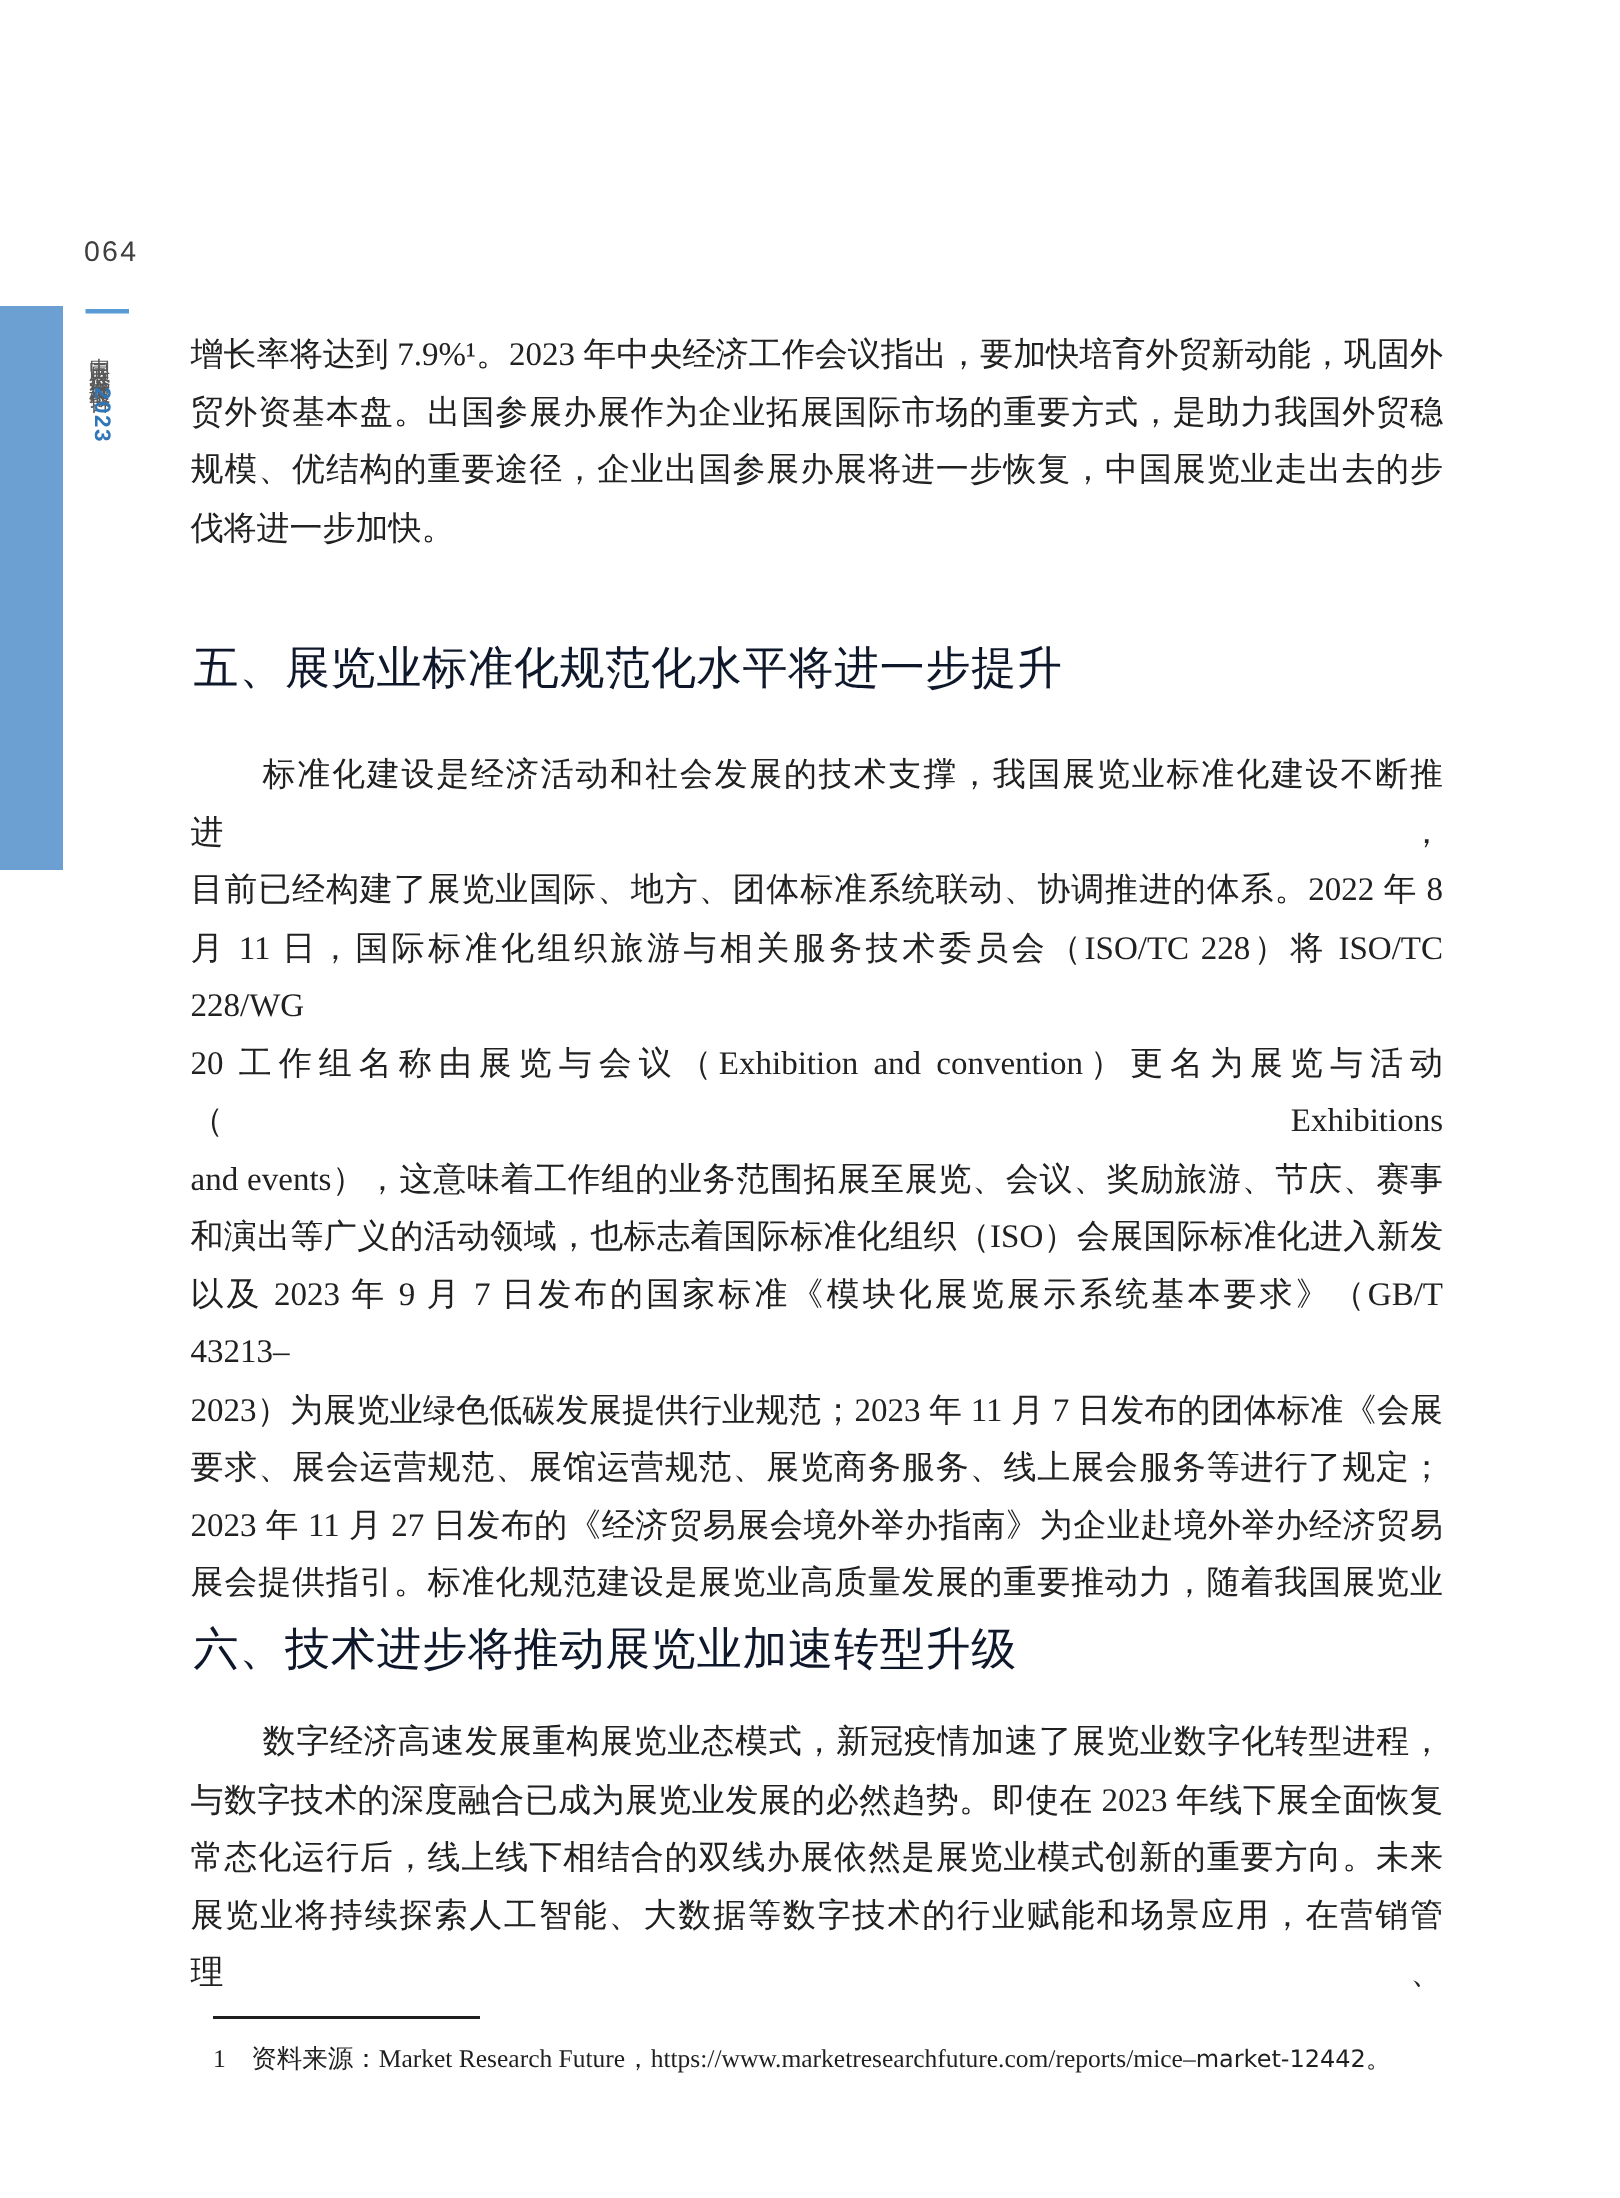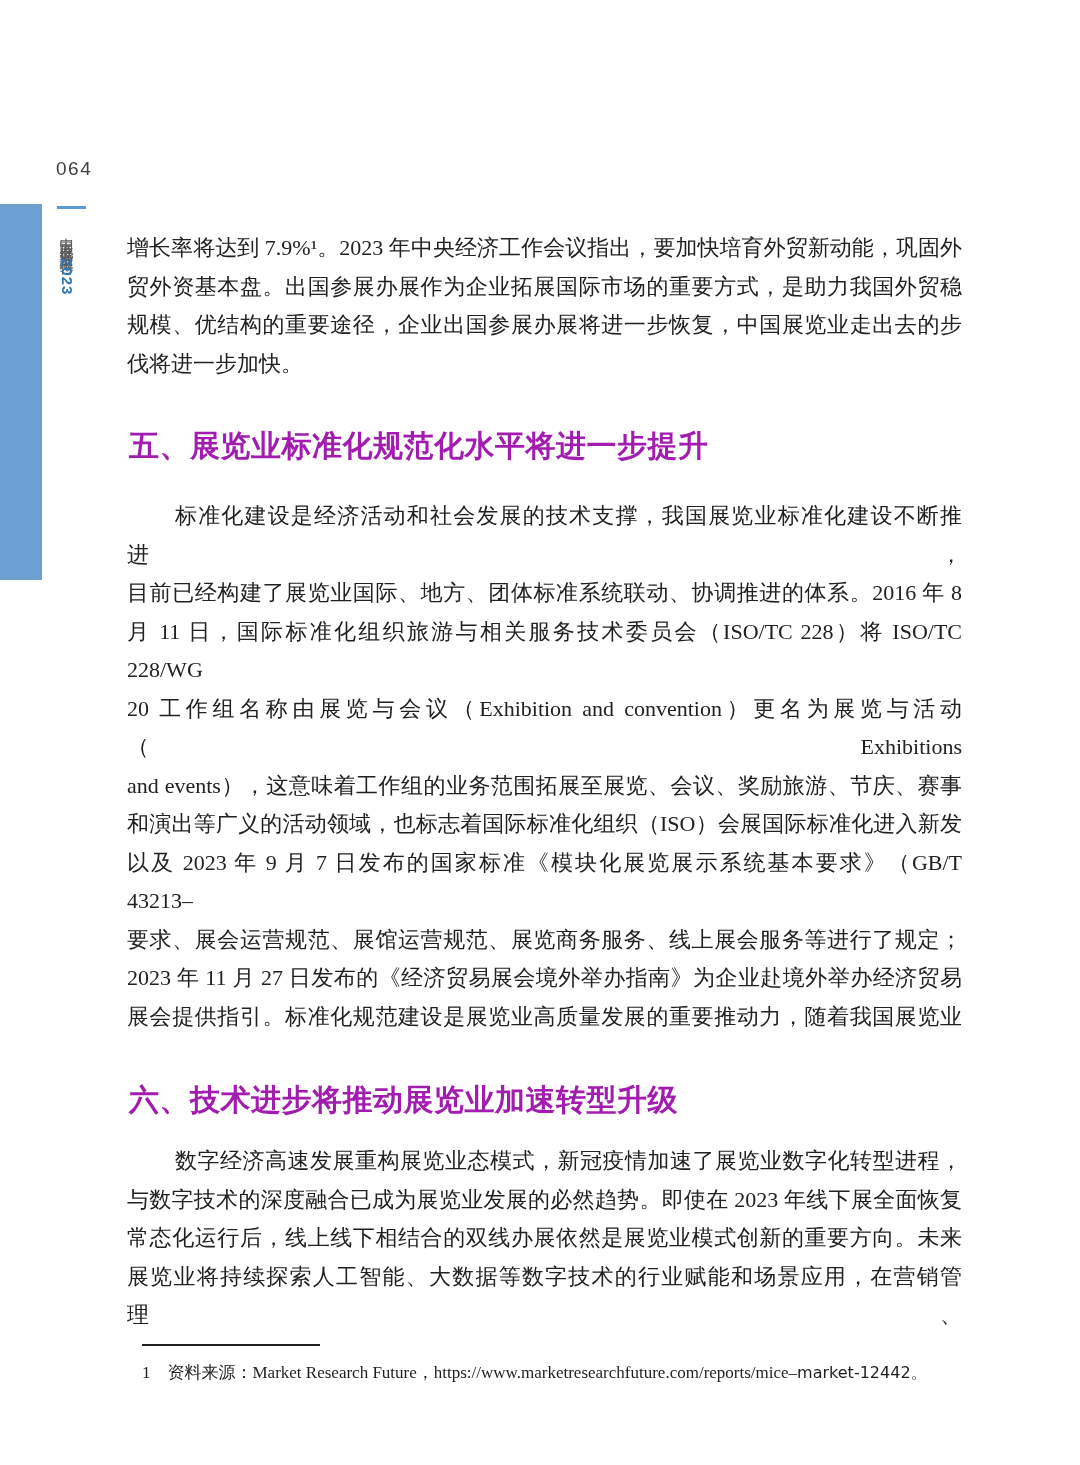--- a/index.html
+++ b/index.html
@@ -21,27 +21,27 @@
   }
   .side-title .year{
     font-size:15px;font-weight:bold;color:#2E76B8;letter-spacing:1px;margin-top:6px;
   }
   
   .para{position:absolute;left:127px;width:835px;font-size:22px;line-height:38.5px;}
   .line{text-align:justify;}
   .line.jl{text-align-last:justify;}
   .line.end{text-align-last:left;}
   .line.ind{text-indent:2.18em;}
-  .p1{top:185px;}
+  .p1{top:173px;}
   .p2{top:453px;}
   .p3{top:1098px;}
   .heading{
     position:absolute;left:129px;width:835px;
     font-family:"Liberation Sans","DejaVu Sans",sans-serif;
-    font-weight:bold;font-size:30px;line-height:36px;color:#a21caf;letter-spacing:0.5px;
+    font-weight:normal;font-size:30px;line-height:36px;color:#0f172a;letter-spacing:0.5px;
   }
   .h5{top:384px;}
   .h6{top:1038px;}
   
   .footnote-rule{position:absolute;left:142px;top:1300px;width:178px;height:2px;background:#1f1f1f;}
   .footnote{
     position:absolute;left:142px;top:1316px;width:822px;
     font-size:17px;line-height:26px;color:#1f1f1f;
   }
   .footnote .sans{font-family:"DejaVu Sans","Liberation Sans",sans-serif;font-size:16px;}
@@ -64,26 +64,27 @@
     <div class="line jl">增长率将达到 7.9%¹。2023 年中央经济工作会议指出，要加快培育外贸新动能，巩固外</div>
     <div class="line jl">贸外资基本盘。出国参展办展作为企业拓展国际市场的重要方式，是助力我国外贸稳</div>
     <div class="line jl">规模、优结构的重要途径，企业出国参展办展将进一步恢复，中国展览业走出去的步</div>
     <div class="line end">伐将进一步加快。</div>
   </div>
 
   <div class="heading h5">五、展览业标准化规范化水平将进一步提升</div>
 
   <div class="para p2">
     <div class="line jl ind">标准化建设是经济活动和社会发展的技术支撑，我国展览业标准化建设不断推进，</div>
-    <div class="line jl">目前已经构建了展览业国际、地方、团体标准系统联动、协调推进的体系。2016 年 8</div>
+    <div class="line jl">目前已经构建了展览业国际、地方、团体标准系统联动、协调推进的体系。2022 年 8</div>
     <div class="line jl">月 11 日，国际标准化组织旅游与相关服务技术委员会（ISO/TC 228）将 ISO/TC 228/WG</div>
     <div class="line jl">20 工作组名称由展览与会议（Exhibition and convention）更名为展览与活动（Exhibitions</div>
     <div class="line jl">and events），这意味着工作组的业务范围拓展至展览、会议、奖励旅游、节庆、赛事</div>
     <div class="line jl">和演出等广义的活动领域，也标志着国际标准化组织（ISO）会展国际标准化进入新发</div>
     <div class="line jl">以及 2023 年 9 月 7 日发布的国家标准《模块化展览展示系统基本要求》（GB/T 43213–</div>
+    <div class="line jl">2023）为展览业绿色低碳发展提供行业规范；2023 年 11 月 7 日发布的团体标准《会展</div>
     <div class="line jl">要求、展会运营规范、展馆运营规范、展览商务服务、线上展会服务等进行了规定；</div>
     <div class="line jl">2023 年 11 月 27 日发布的《经济贸易展会境外举办指南》为企业赴境外举办经济贸易</div>
     <div class="line jl">展会提供指引。标准化规范建设是展览业高质量发展的重要推动力，随着我国展览业</div>
   </div>
 
   <div class="heading h6">六、技术进步将推动展览业加速转型升级</div>
 
   <div class="para p3">
     <div class="line jl ind">数字经济高速发展重构展览业态模式，新冠疫情加速了展览业数字化转型进程，</div>
     <div class="line jl">与数字技术的深度融合已成为展览业发展的必然趋势。即使在 2023 年线下展全面恢复</div>

